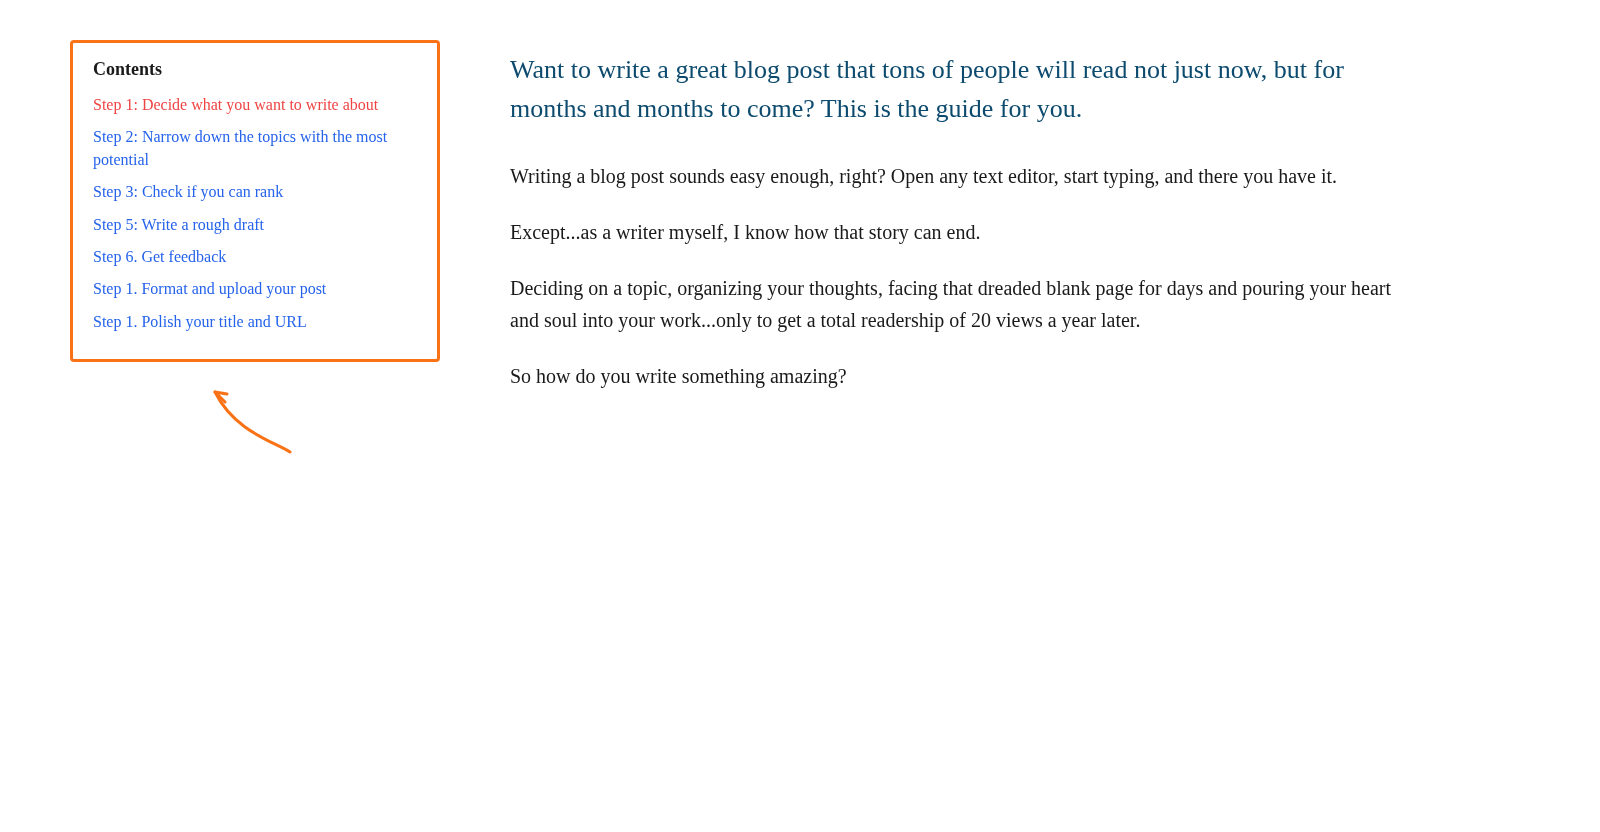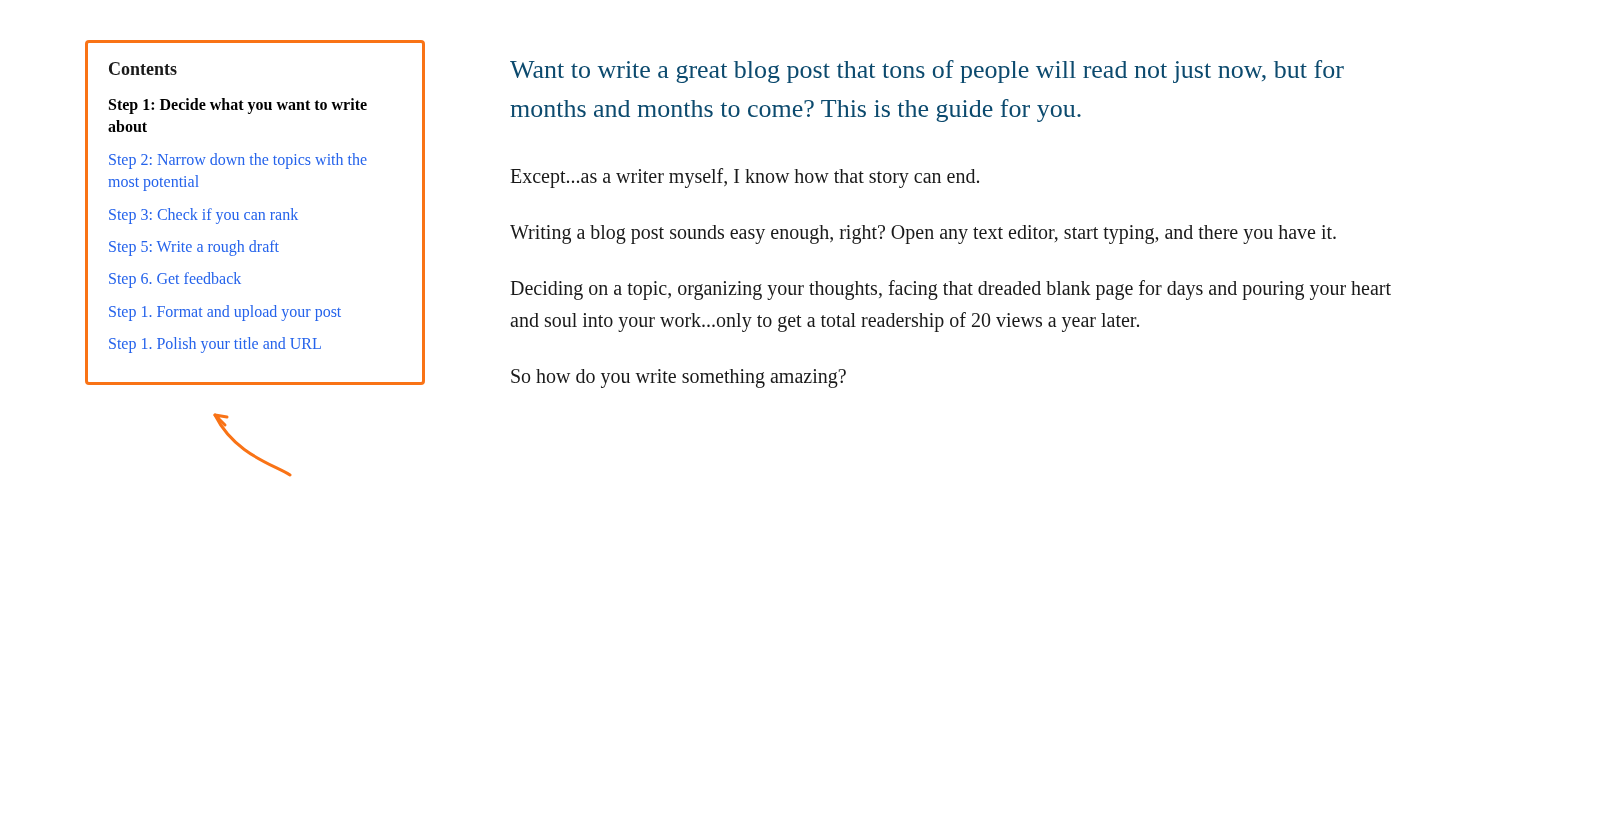--- a/index.html
+++ b/index.html
@@ -20,43 +20,43 @@
 
     .left-panel {
       width: 390px;
       flex-shrink: 0;
       display: flex;
       flex-direction: column;
       align-items: center;
     }
 
     .contents-box {
-      width: 340px;
+      width: 370px;
       border: 3px solid #f97316;
       border-radius: 4px;
       padding: 16px 20px;
       position: relative;
     }
 
     .contents-title {
       font-size: 18px;
       font-weight: 700;
       color: #1a1a1a;
       margin-bottom: 14px;
     }
 
     .toc-item {
       margin-bottom: 10px;
       font-size: 16px;
       line-height: 1.4;
     }
 
     .toc-item-active {
-      color: #000000;
-      font-weight: 700;
+      color: #ef4444;
+      font-weight: 400;
     }
 
     .toc-item-link {
       color: #2563eb;
       text-decoration: none;
       cursor: pointer;
     }
 
     .arrow-container {
       margin-top: 10px;
@@ -117,18 +117,18 @@
 
       <path d="M 20 20 L 30 30 M 20 20 L 32 22" stroke="#f97316" stroke-width="3" fill="none" stroke-linecap="round" stroke-linejoin="round"></path>
     </svg>
   </div>
 </div>
 
 <div class="right-panel">
   <p class="intro-text">Want to write a great blog post that tons of people will read not just now, but for months and months to come? This is the guide for you.</p>
   <div id="body-paragraphs">
 
-  <p class="body-paragraph">Except...as a writer myself, I know how that story can end.</p>
-      <p class="body-paragraph">Writing a blog post sounds easy enough, right? Open any text editor, start typing, and there you have it.</p>
+  <p class="body-paragraph">Writing a blog post sounds easy enough, right? Open any text editor, start typing, and there you have it.</p>
+      <p class="body-paragraph">Except...as a writer myself, I know how that story can end.</p>
       <p class="body-paragraph">Deciding on a topic, organizing your thoughts, facing that dreaded blank page for days and pouring your heart and soul into your work...only to get a total readership of 20 views a year later.</p>
       <p class="body-paragraph">So how do you write something amazing?</p>
     </div>
 </div>
 
 </body></html>

